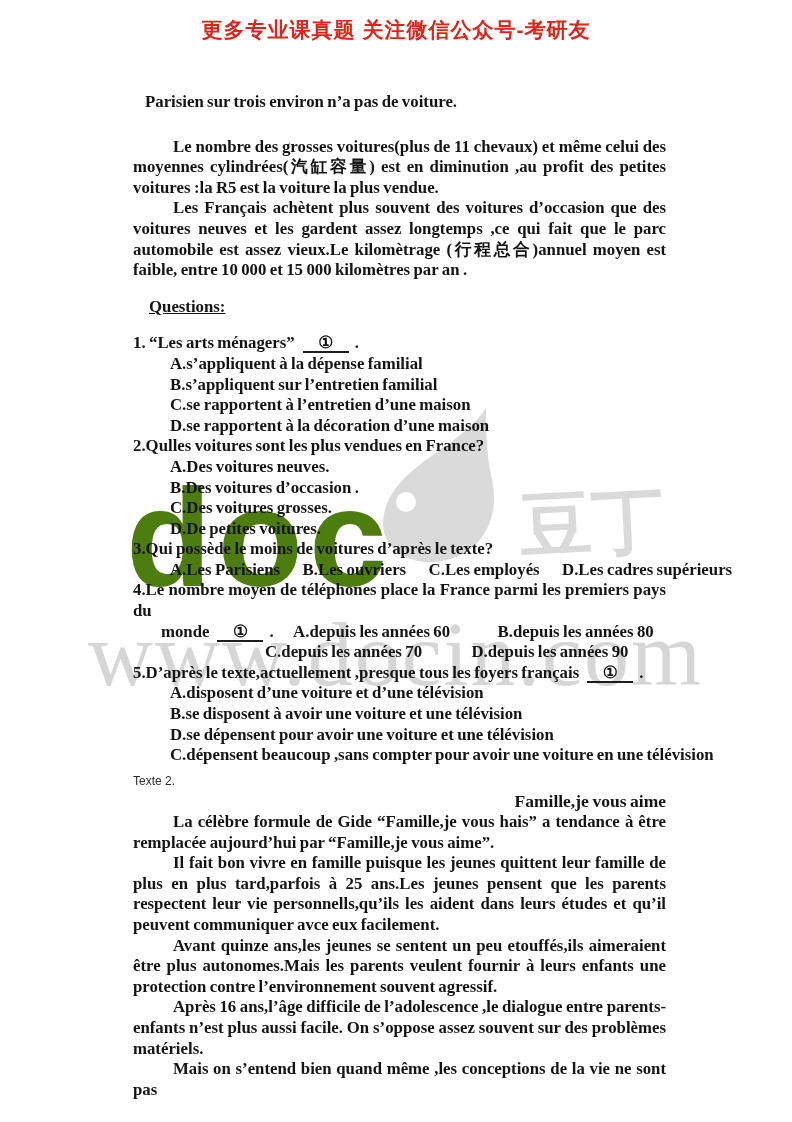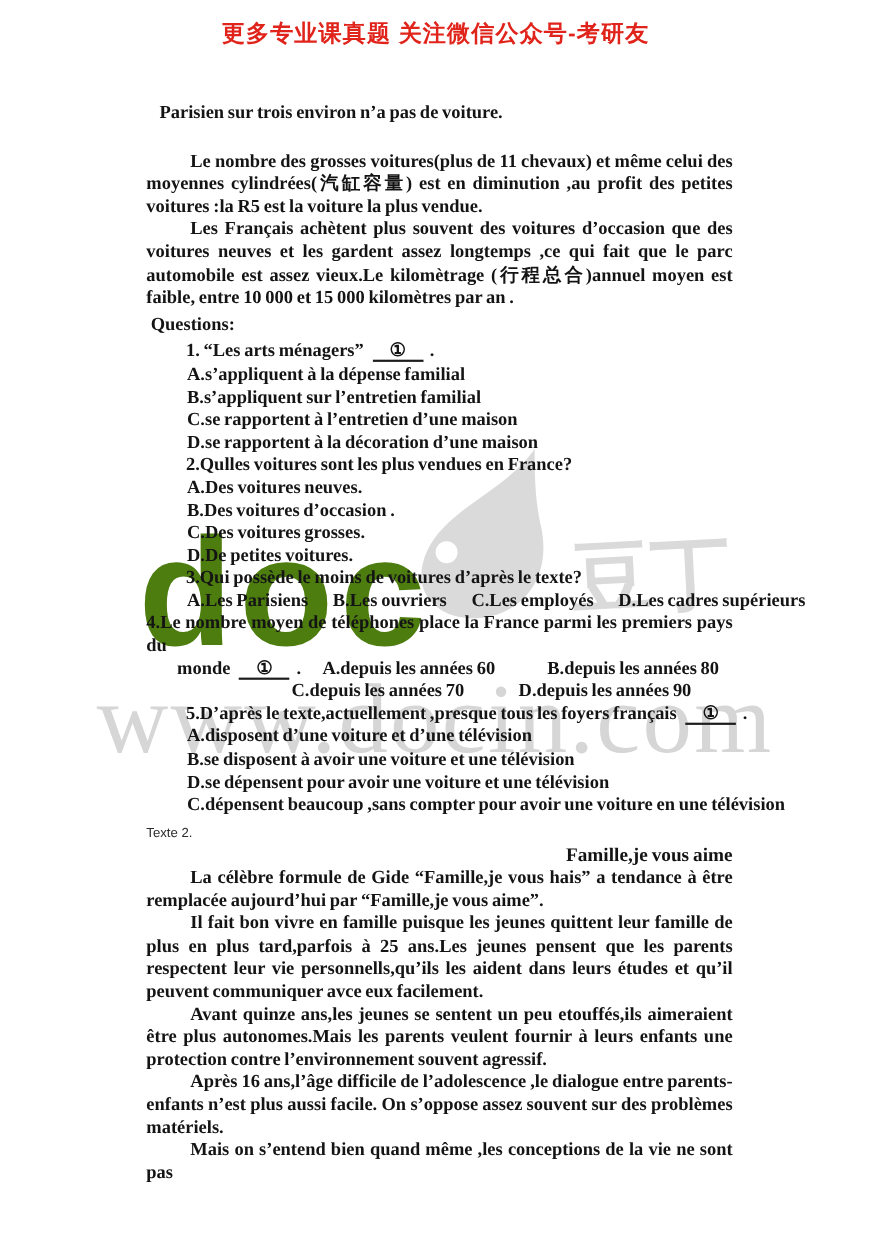--- a/index.html
+++ b/index.html
@@ -44,22 +44,22 @@
   
   .content{
     position:absolute;left:133px;top:92px;width:533px;
     font-size:16.8px;line-height:20.6px;
     font-weight:bold;color:#141414;
     word-spacing:-0.8px;
     z-index:2;
   }
   .intro{padding-left:12px;margin:0 0 24px 0;white-space:nowrap;}
   .para{margin:0;text-indent:40px;text-align:justify;}
-  .q-label{margin:4px;}
-  .q-stem{white-space:nowrap;margin-left:36px;}
+  .q-label{margin:16px;text-decoration:underline;}
+  .q-stem{white-space:nowrap;}
   .q-stem-justify{text-align:justify;text-align-last:justify;}
   .opt{padding-left:37px;white-space:nowrap;}
   .opts-row{padding-left:37px;white-space:nowrap;}
   .opts-row .opt-inline{margin-right:19px;padding-left:0;}
   .blank{
     display:inline-block;min-width:46px;text-align:center;
     border-bottom:2px solid #1d1d1d;
     line-height:17px;margin:0 6px 0 8px;
   }
   .q4-line2{padding-left:28px;white-space:nowrap;}

